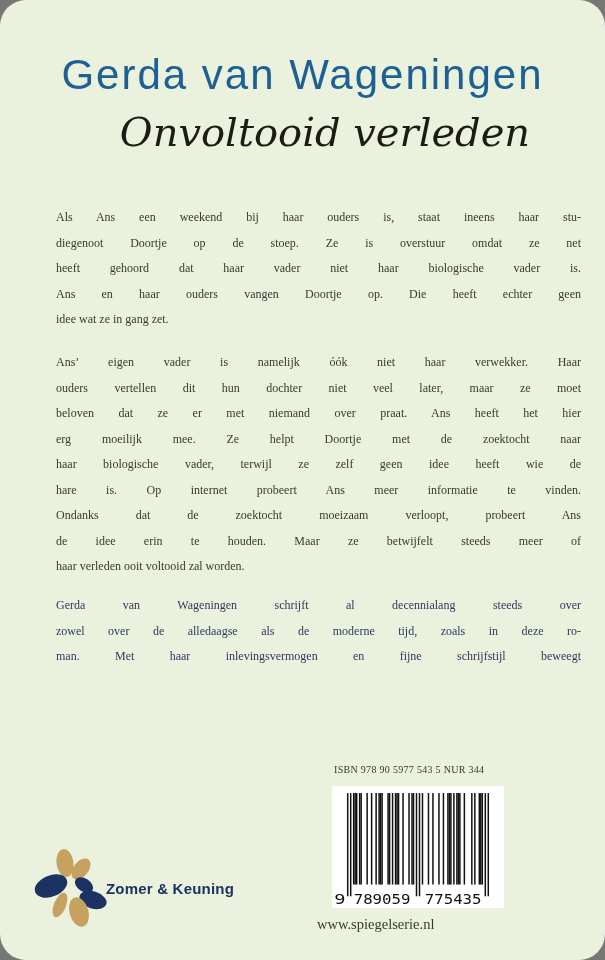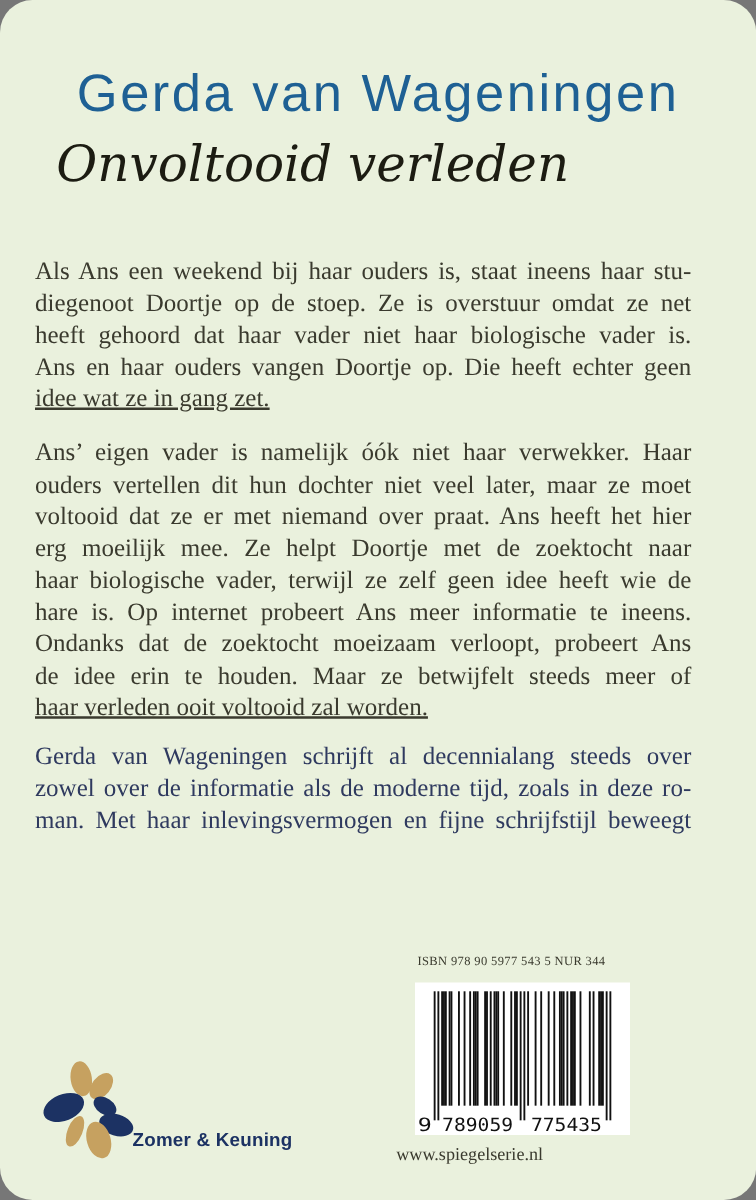--- a/index.html
+++ b/index.html
@@ -28,39 +28,39 @@
     font-weight: 500;
     letter-spacing: 2px;
     color: var(--author-blue, #1e6094);
     line-height: 1.1;
   }
   .title {
     position: absolute;
     top: 110px;
     left: 0;
     right: 0;
-    text-align: left;
+    text-align: center;
     font-family: "DejaVu Serif", "Liberation Serif", serif;
     font-style: italic;
     font-size: 40px;
     color: var(--title-black, #1c1c12);
     line-height: 1.1;
     padding-left: 45px;
   }
   .blurb {
     position: absolute;
-    left: 28px;
+    left: 56px;
     width: 525px;
-    font-size: 20px;
+    font-size: 12px;
     line-height: 25.5px;
     color: var(--body-text, #3a3a2e);
   }
   .blurb.navy { color: var(--navy-text, #2f3a5f); }
   .blurb .line { text-align: justify; text-align-last: justify; white-space: normal; }
-  .blurb .line.last { text-align-last: left; text-decoration: underline; }
+  .blurb .line.last { text-align-last: left; }
   .isbn {
     position: absolute;
     left: 334px;
     top: 764px;
     font-size: 10px;
     letter-spacing: 0.3px;
     color: var(--body-text, #3a3a2e);
   }
   .barcode-box {
     position: absolute;
@@ -87,21 +87,20 @@
   }
   .pubname {
     position: absolute;
     left: 106px;
     top: 880px;
     font-family: "Liberation Sans", sans-serif;
     font-weight: bold;
     font-size: 15px;
     letter-spacing: 0.2px;
     color: var(--logo-navy, #1c3263);
-    margin-top: 24px;
   }
 </style>
 </head>
 <body>
 
 <div class="cover">
 
   <div class="author">Gerda van Wageningen</div>
 
   <div class="title">Onvoltooid verleden</div>
@@ -110,32 +109,32 @@
       <div class="line">Als Ans een weekend bij haar ouders is, staat ineens haar stu-</div>
       <div class="line">diegenoot Doortje op de stoep. Ze is overstuur omdat ze net</div>
       <div class="line">heeft gehoord dat haar vader niet haar biologische vader is.</div>
       <div class="line">Ans en haar ouders vangen Doortje op. Die heeft echter geen</div>
       <div class="line last">idee wat ze in gang zet.</div>
     </div>
 
   <div class="blurb paragraph dark" style="top:350px">
       <div class="line">Ans’ eigen vader is namelijk óók niet haar verwekker. Haar</div>
       <div class="line">ouders vertellen dit hun dochter niet veel later, maar ze moet</div>
-      <div class="line">voltooid dat ze er met niemand over praat. Ans heeft het hier</div>
+      <div class="line">beloven dat ze er met niemand over praat. Ans heeft het hier</div>
       <div class="line">erg moeilijk mee. Ze helpt Doortje met de zoektocht naar</div>
       <div class="line">haar biologische vader, terwijl ze zelf geen idee heeft wie de</div>
-      <div class="line">hare is. Op internet probeert Ans meer informatie te ineens.</div>
+      <div class="line">hare is. Op internet probeert Ans meer informatie te vinden.</div>
       <div class="line">Ondanks dat de zoektocht moeizaam verloopt, probeert Ans</div>
       <div class="line">de idee erin te houden. Maar ze betwijfelt steeds meer of</div>
       <div class="line last">haar verleden ooit voltooid zal worden.</div>
     </div>
 
   <div class="blurb paragraph navy" style="top:593px">
       <div class="line">Gerda van Wageningen schrijft al decennialang steeds over</div>
-      <div class="line">zowel over de informatie als de moderne tijd, zoals in deze ro-</div>
+      <div class="line">zowel over de alledaagse als de moderne tijd, zoals in deze ro-</div>
       <div class="line">man. Met haar inlevingsvermogen en fijne schrijfstijl beweegt</div>
     </div>
 
   <div class="isbn">ISBN 978 90 5977 543 5  NUR 344</div>
 
   <div class="barcode-box">
     <svg id="barcode-svg" viewBox="0 0 115 104" preserveAspectRatio="none">
         <rect x="10" y="6" width="1" height="88" fill="var(--barcode-bars)"></rect>
         <rect x="12" y="6" width="1" height="88" fill="var(--barcode-bars)"></rect>
         <rect x="14" y="6" width="1" height="78" fill="var(--barcode-bars)"></rect>

